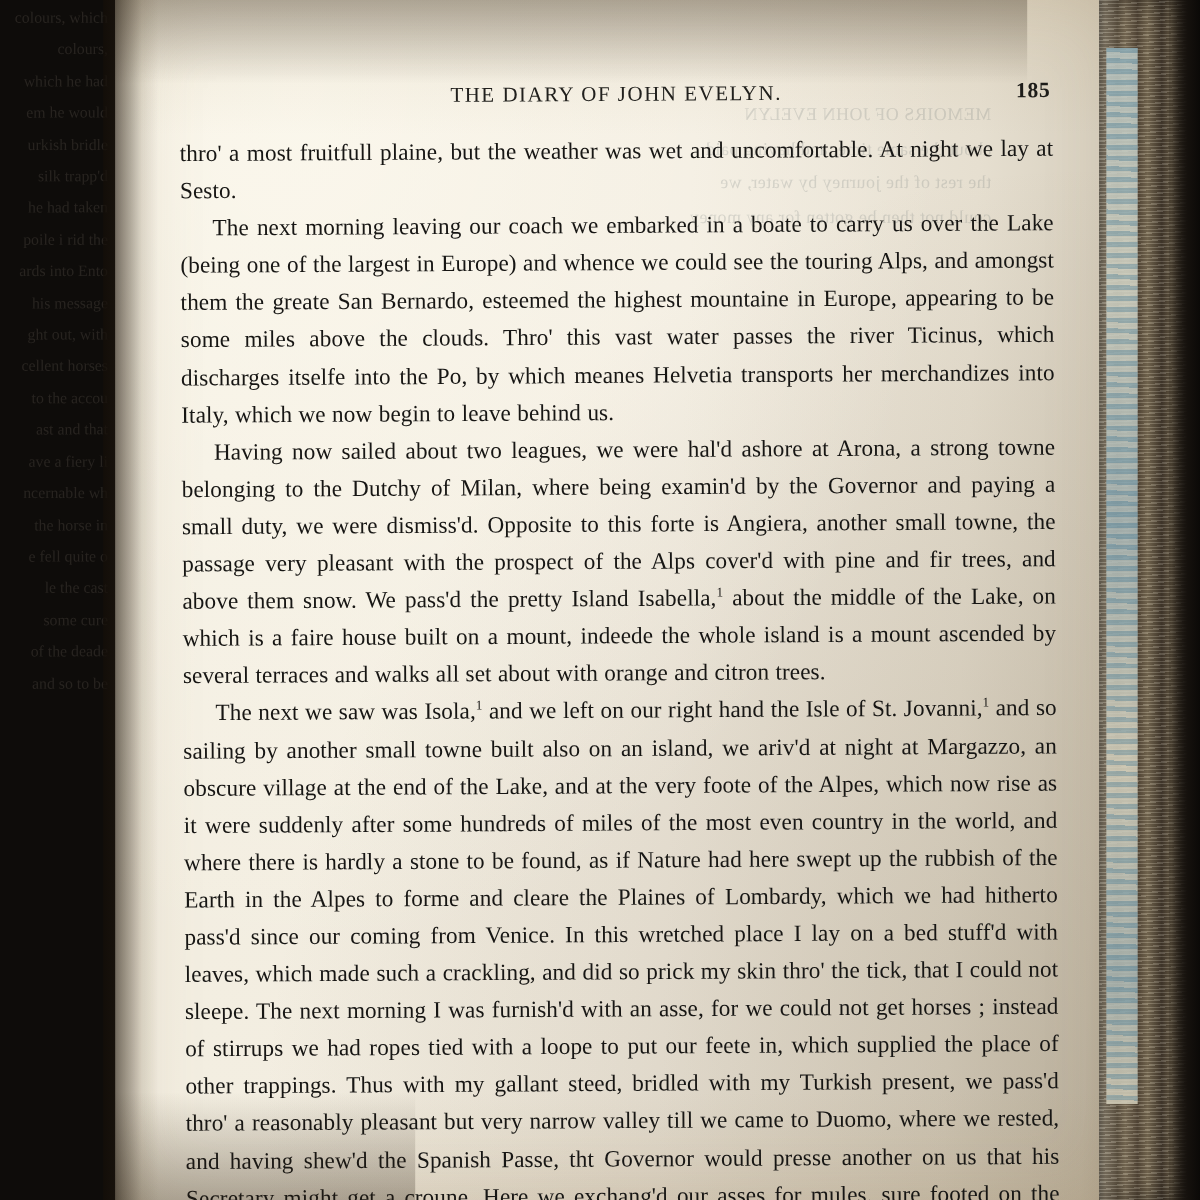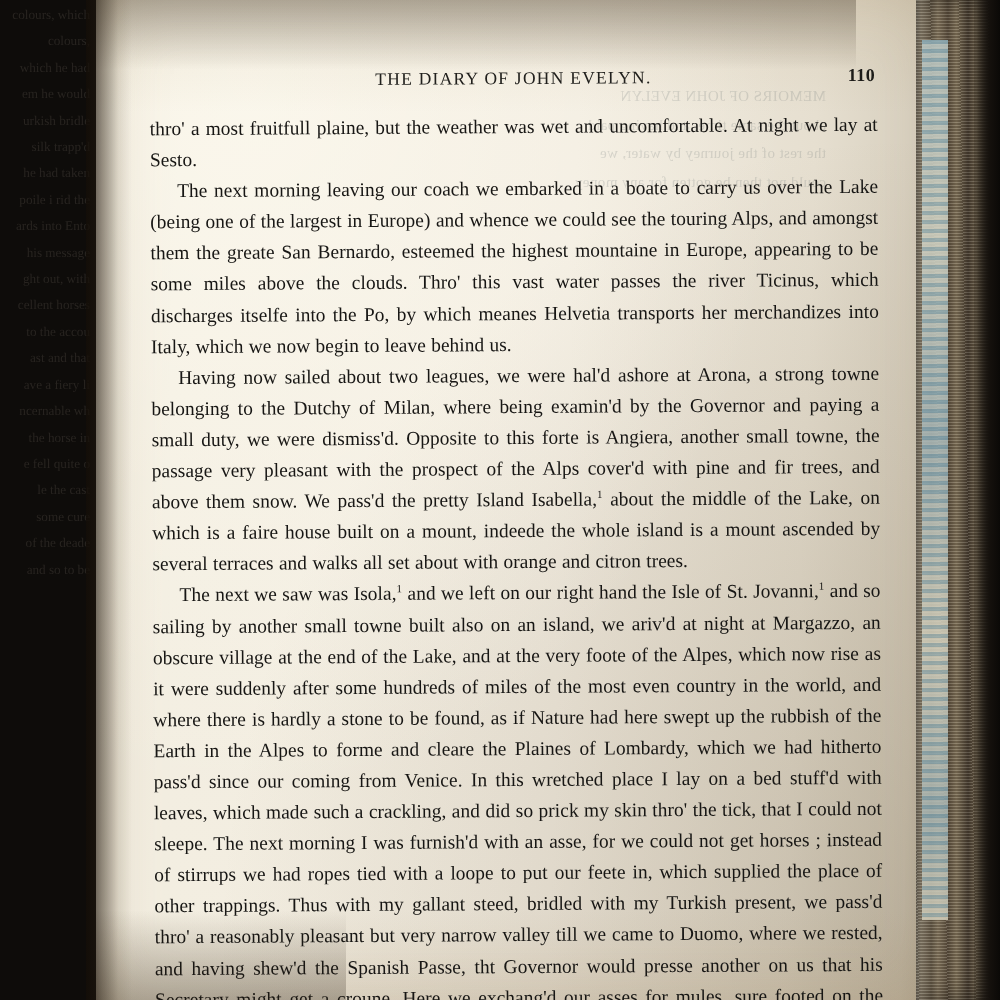--- a/index.html
+++ b/index.html
@@ -257,21 +257,21 @@
     <div class="showthrough" id="showThrough">
         <div>MEMOIRS OF JOHN EVELYN</div>
         <div>about the same time, and having paid</div>
         <div>the rest of the journey by water, we</div>
         <div>could not then be gotten for any money</div>
       </div>
 
     <div class="page-inner">
       <div class="running-head">
         <span class="title">The Diary of John Evelyn.</span>
-        <span class="folio">110</span>
+        <span class="folio">185</span>
       </div>
       <div class="body-text" id="bodyText">
           <p>thro' a most fruitfull plaine, but the weather was wet and uncomfortable.  At night we lay at Sesto.</p>
           <p class="indent">The next morning leaving our coach we embarked in a boate to carry us over the Lake (being one of the largest in Europe) and whence we could see the touring Alps, and amongst them the greate San Bernardo, esteemed the highest mountaine in Europe, appearing to be some miles above the clouds.  Thro' this vast water passes the river Ticinus, which discharges itselfe into the Po, by which meanes Helvetia transports her merchandizes into Italy, which we now begin to leave behind us.</p>
           <p class="indent">Having now sailed about two leagues, we were hal'd ashore at Arona, a strong towne belonging to the Dutchy of Milan, where being examin'd by the Governor and paying a small duty, we were dismiss'd.  Opposite to this forte is Angiera, another small towne, the passage very pleasant with the prospect of the Alps cover'd with pine and fir trees, and above them snow.  We pass'd the pretty Island Isabella,<sup>1</sup> about the middle of the Lake, on which is a faire house built on a mount, indeede the whole island is a mount ascended by several terraces and walks all set about with orange and citron trees.</p>
           <p class="indent">The next we saw was Isola,<sup>1</sup> and we left on our right hand the Isle of St. Jovanni,<sup>1</sup> and so sailing by another small towne built also on an island, we ariv'd at night at Margazzo, an obscure village at the end of the Lake, and at the very foote of the Alpes, which now rise as it were suddenly after some hundreds of miles of the most even country in the world, and where there is hardly a stone to be found, as if Nature had here swept up the rubbish of the Earth in the Alpes to forme and cleare the Plaines of Lombardy, which we had hitherto pass'd since our coming from Venice.  In this wretched place I lay on a bed stuff'd with leaves, which made such a crackling, and did so prick my skin thro' the tick, that I could not sleepe.  The next morning I was furnish'd with an asse, for we could not get horses ; instead of stirrups we had ropes tied with a loope to put our feete in, which supplied the place of other trappings.  Thus with my gallant steed, bridled with my Turkish present, we pass'd thro' a reasonably pleasant but very narrow valley till we came to Duomo, where we rested, and having shew'd the Spanish Passe, tht Governor would presse another on us that his Secretary might get a croune.  Here we exchang'd our asses for mules, sure footed on the hills and precipices, being accustom'd to passe them ;</p>
         </div>
     </div>
   </div>
 

